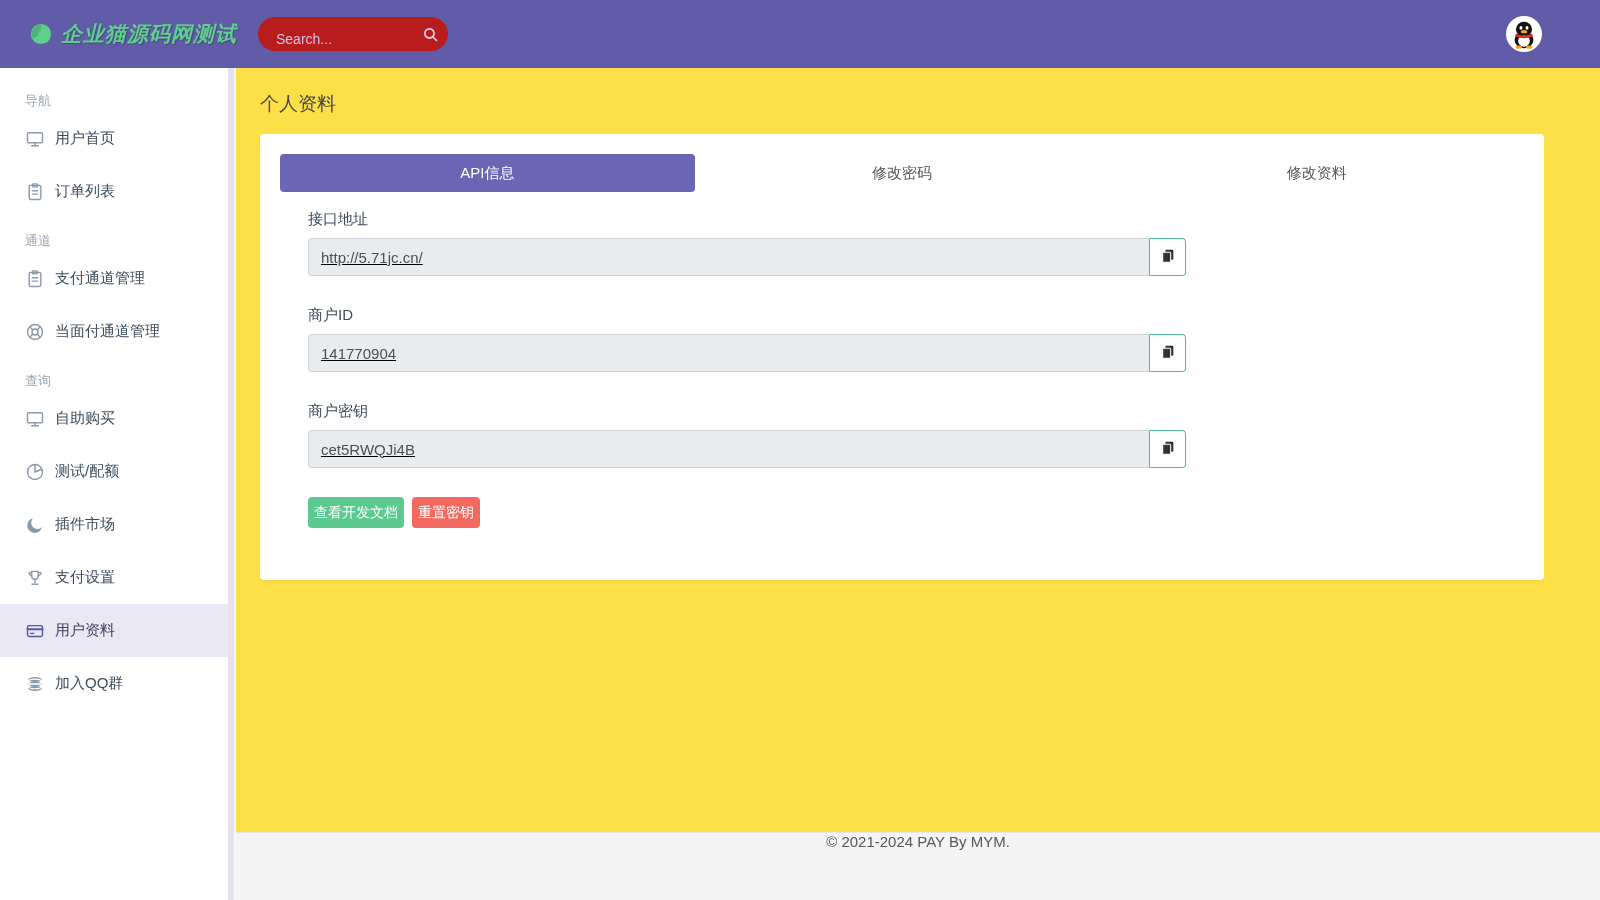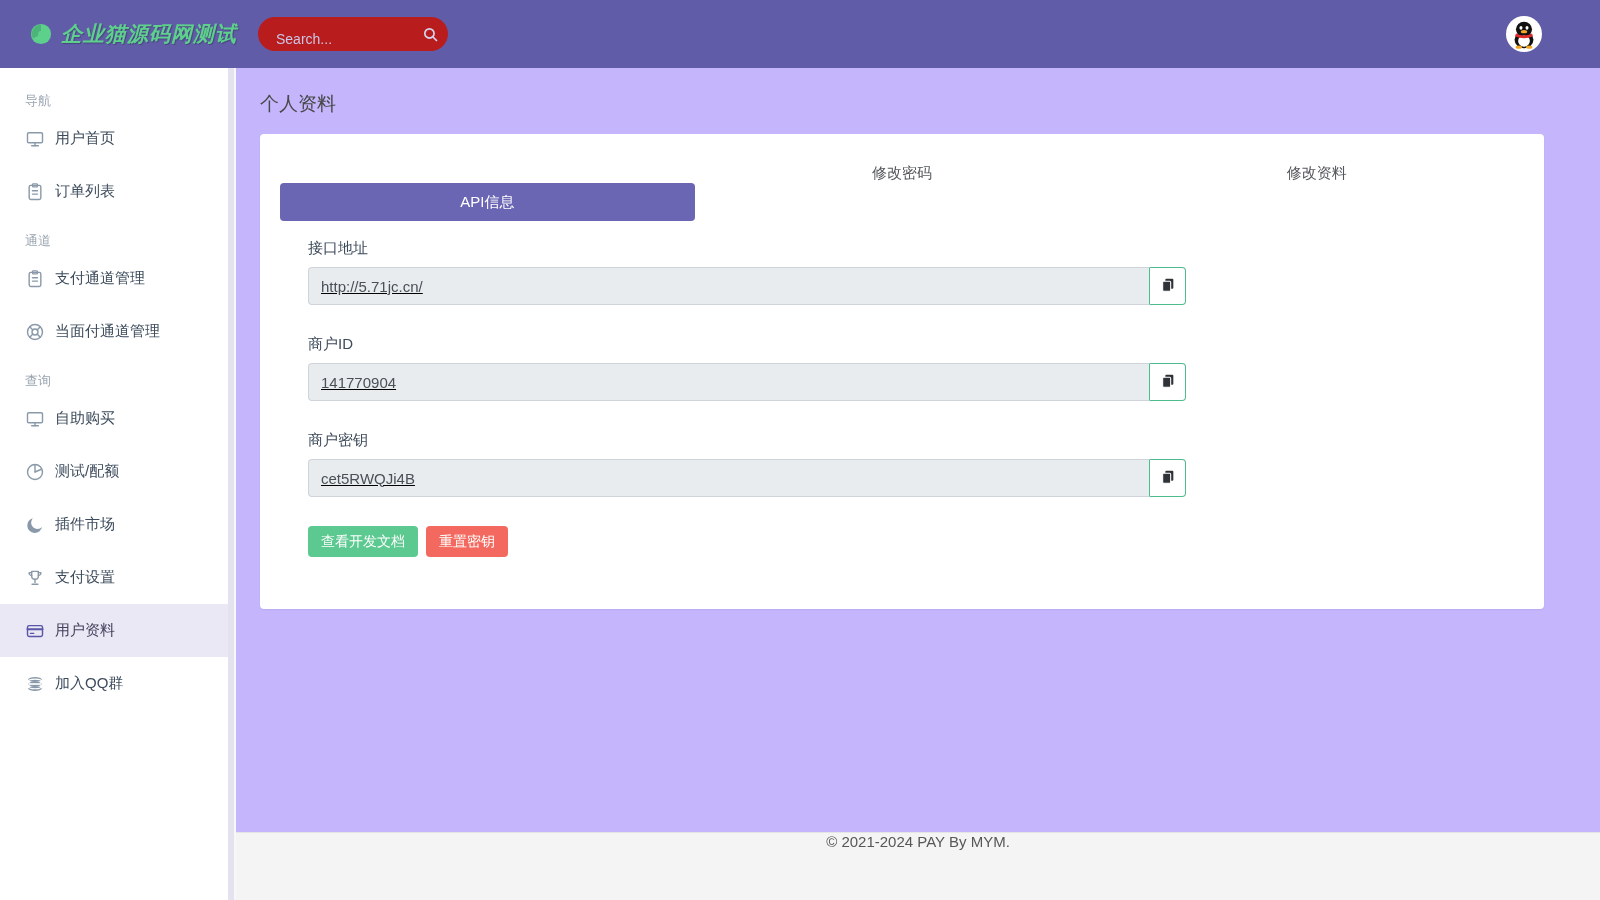--- a/index.html
+++ b/index.html
@@ -18,53 +18,53 @@
   .search-input::placeholder { color:#c9c6e6; }
   .search-btn { position:absolute; right:4px; top:3px; width:28px; height:28px; border:none;
                 background:transparent; cursor:pointer; display:flex; align-items:center; justify-content:center; }
   .avatar { position:absolute; right:58px; top:16px; width:36px; height:36px; border-radius:50%;
             background:#ffffff; display:flex; align-items:center; justify-content:center; cursor:pointer; }
 
   
   .page-body { display:flex; height:832px; }
   .sidebar { width:228px; background:#ffffff; flex:none; padding-top:10px; overflow:hidden; }
   .sidebar-scrollbar { width:8px; background:#e3e2ee; flex:none; border-right:2px solid #f7f7f9; }
-  .main { flex:1; background:#c4b5fd; display:flex; flex-direction:column; min-width:0; }
+  .main { flex:1; background:#fde047; display:flex; flex-direction:column; min-width:0; }
 
   
   .nav-section-label { margin:12px 25px 0; font-size:13px; color:#9aa5b1; height:22px; line-height:22px; }
   .nav-item { height:53px; display:flex; align-items:center; gap:10px; padding:0 25px;
               cursor:pointer; color:#3d4c5c; font-size:15px; }
   .nav-item .icon { width:20px; height:20px; color:#8a99a9; flex:none; }
   .nav-item .icon svg { width:20px; height:20px; display:block; }
   .nav-item.active { background:#e9e8f4; color:#45415f; }
   .nav-item.active .icon { color:#5b55a8; }
 
   
   .page-title { font-size:19px; color:#484848; padding:23px 0 17px 24px; }
   .card { background:#ffffff; border-radius:4px; margin:0 56px 0 24px; min-height:400px;
           box-shadow:0 1px 2px rgba(0,0,0,.06); padding:20px 20px 52px; }
   .tabs { display:flex; }
   .tab { flex:1; height:38px; display:flex; align-items:center; justify-content:center;
          font-size:15px; color:#54575c; cursor:pointer; border-radius:4px; }
-  .tab.active { background:#6b66b3; color:#ffffff;margin-top:29px; }
+  .tab.active { background:#6b66b3; color:#ffffff; }
 
   .form { margin-left:28px; width:878px; }
   .field-label { font-size:15px; color:#3e4b5b; margin:18px 0 9px; }
   .input-group { display:flex; height:50px;text-decoration:underline; }
   .input-group input { flex:1; height:38px; background:#e9ecef; border:1px solid #ced4da;
          border-right:1px solid #4dbd8e; border-radius:4px 0 0 4px; padding:0 12px;
          font-size:15px; color:#495057; outline:none; font-family:"Liberation Sans","DejaVu Sans",sans-serif; }
   .copy-btn { width:36px; height:38px; background:#ffffff; border:1px solid #4dbd8e; border-left:none;
          border-radius:0 4px 4px 0; cursor:pointer; display:flex; align-items:center; justify-content:center; }
   .copy-btn svg { width:16px; height:16px; }
 
   .actions { margin-top:17px; display:flex; gap:8px; }
   .btn { border:none; border-radius:4px; color:#ffffff; font-size:14px; height:31px;
-         padding:0 13px; cursor:pointer; font-family:inherit; }
+         padding:0 6px; cursor:pointer; font-family:inherit; }
   .btn.success { background:#5cc990; }
   .btn.danger  { background:#f4695f; }
 
   
   .footer { margin-top:auto; height:68px; background:#f4f4f4; border-top:1px solid #e5e5e5;
             display:flex; justify-content:center; font-size:15px; color:#575757; }
 </style>
 </head>
 <body>
 

